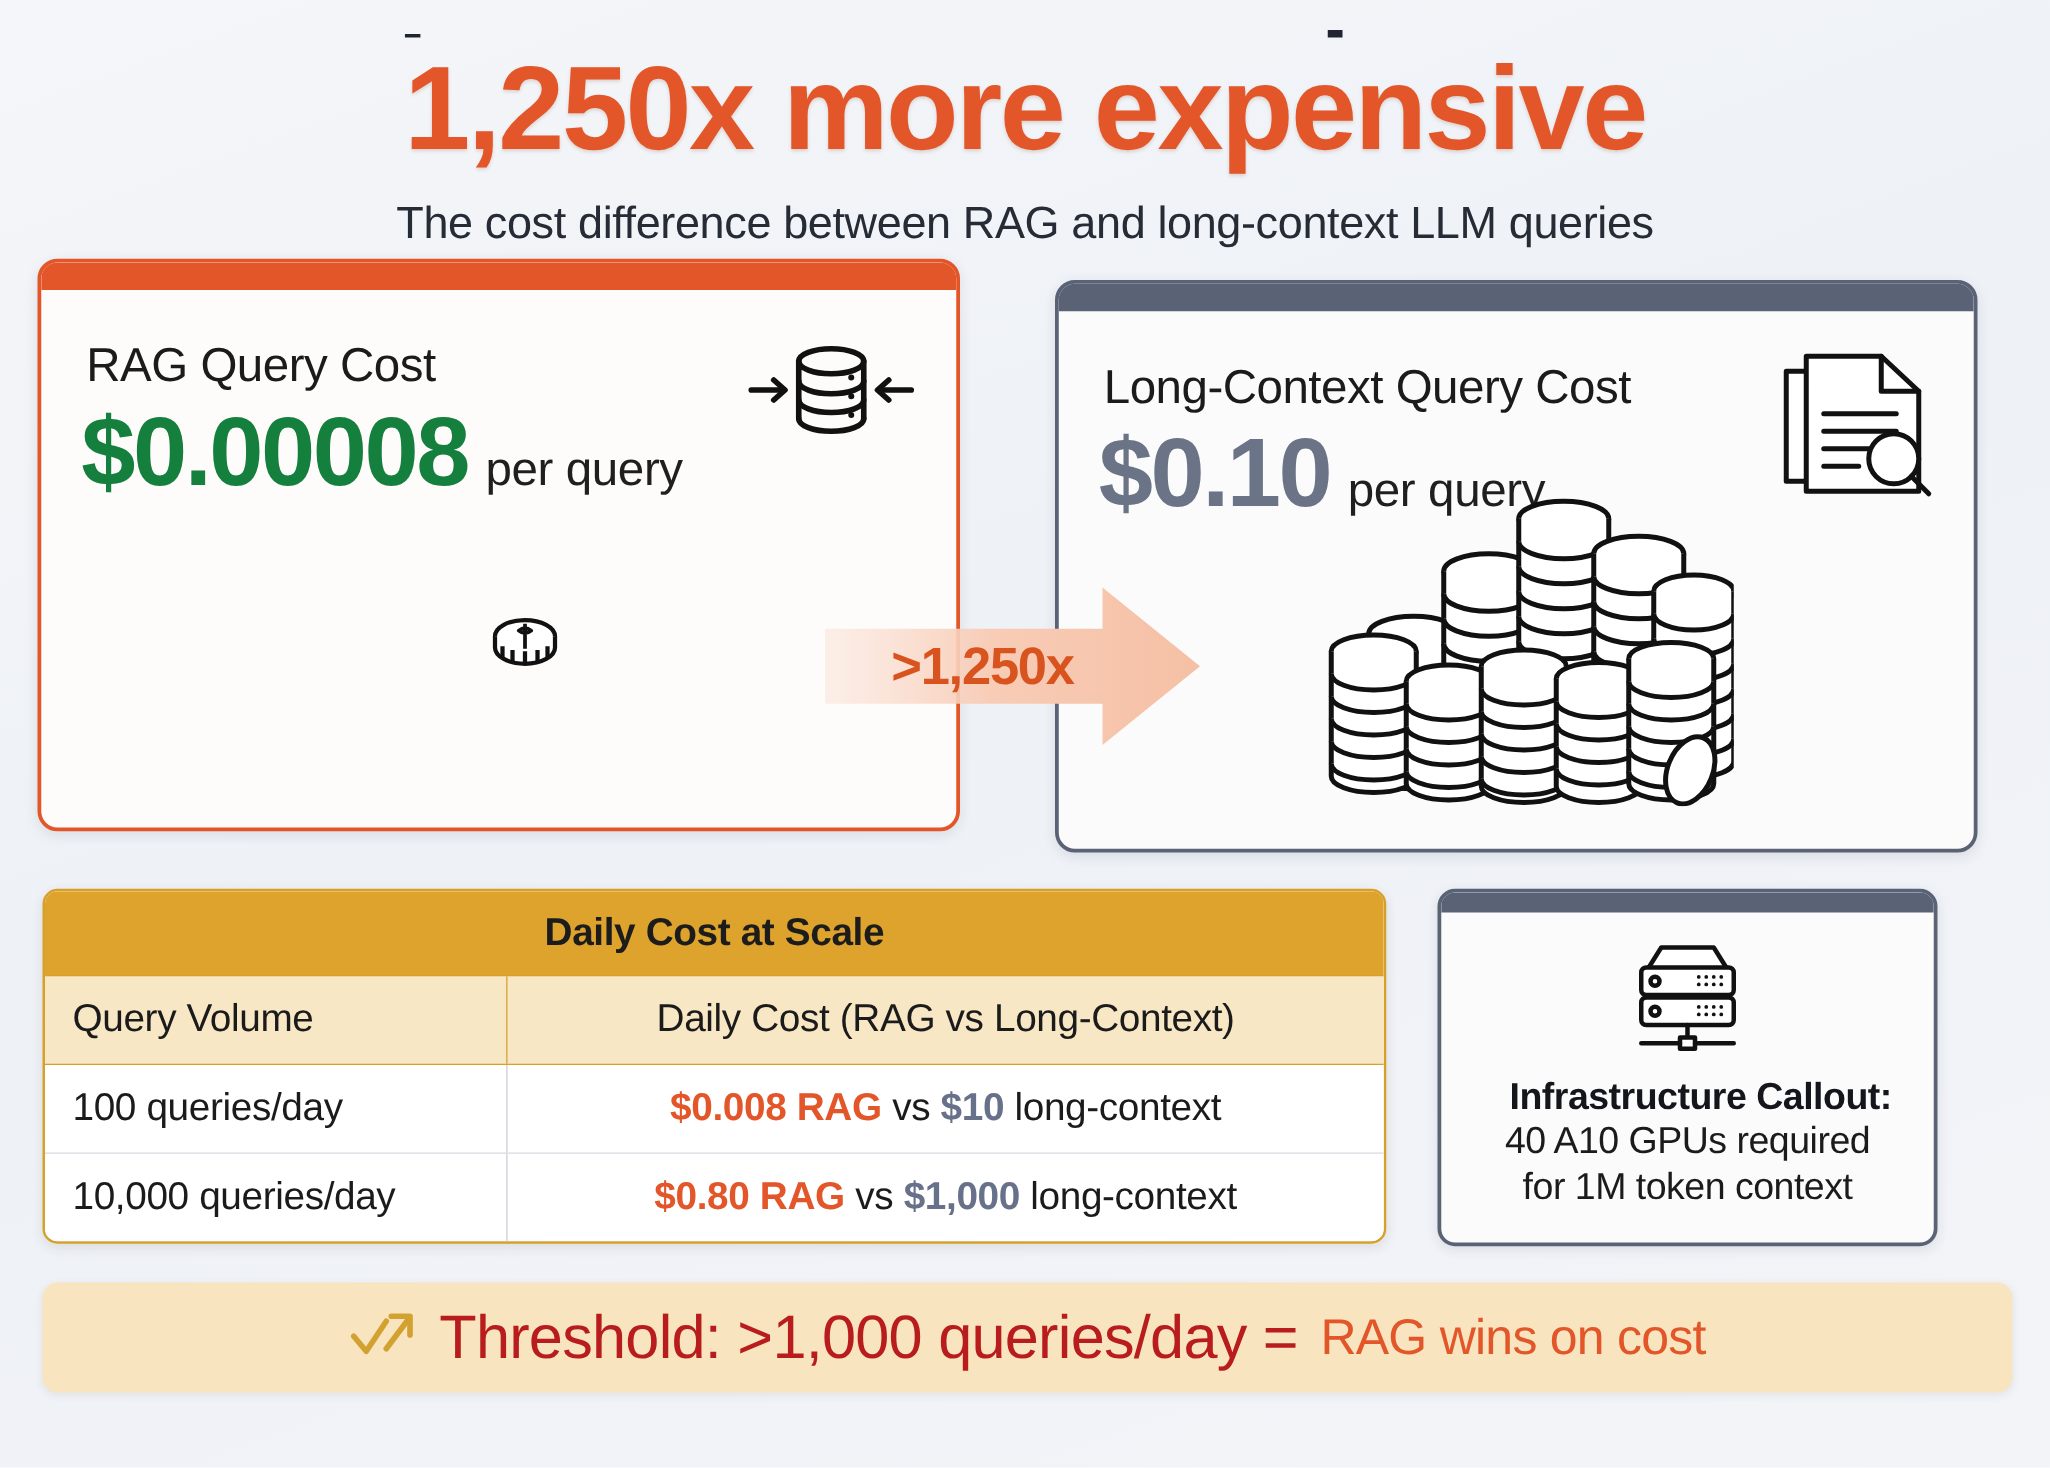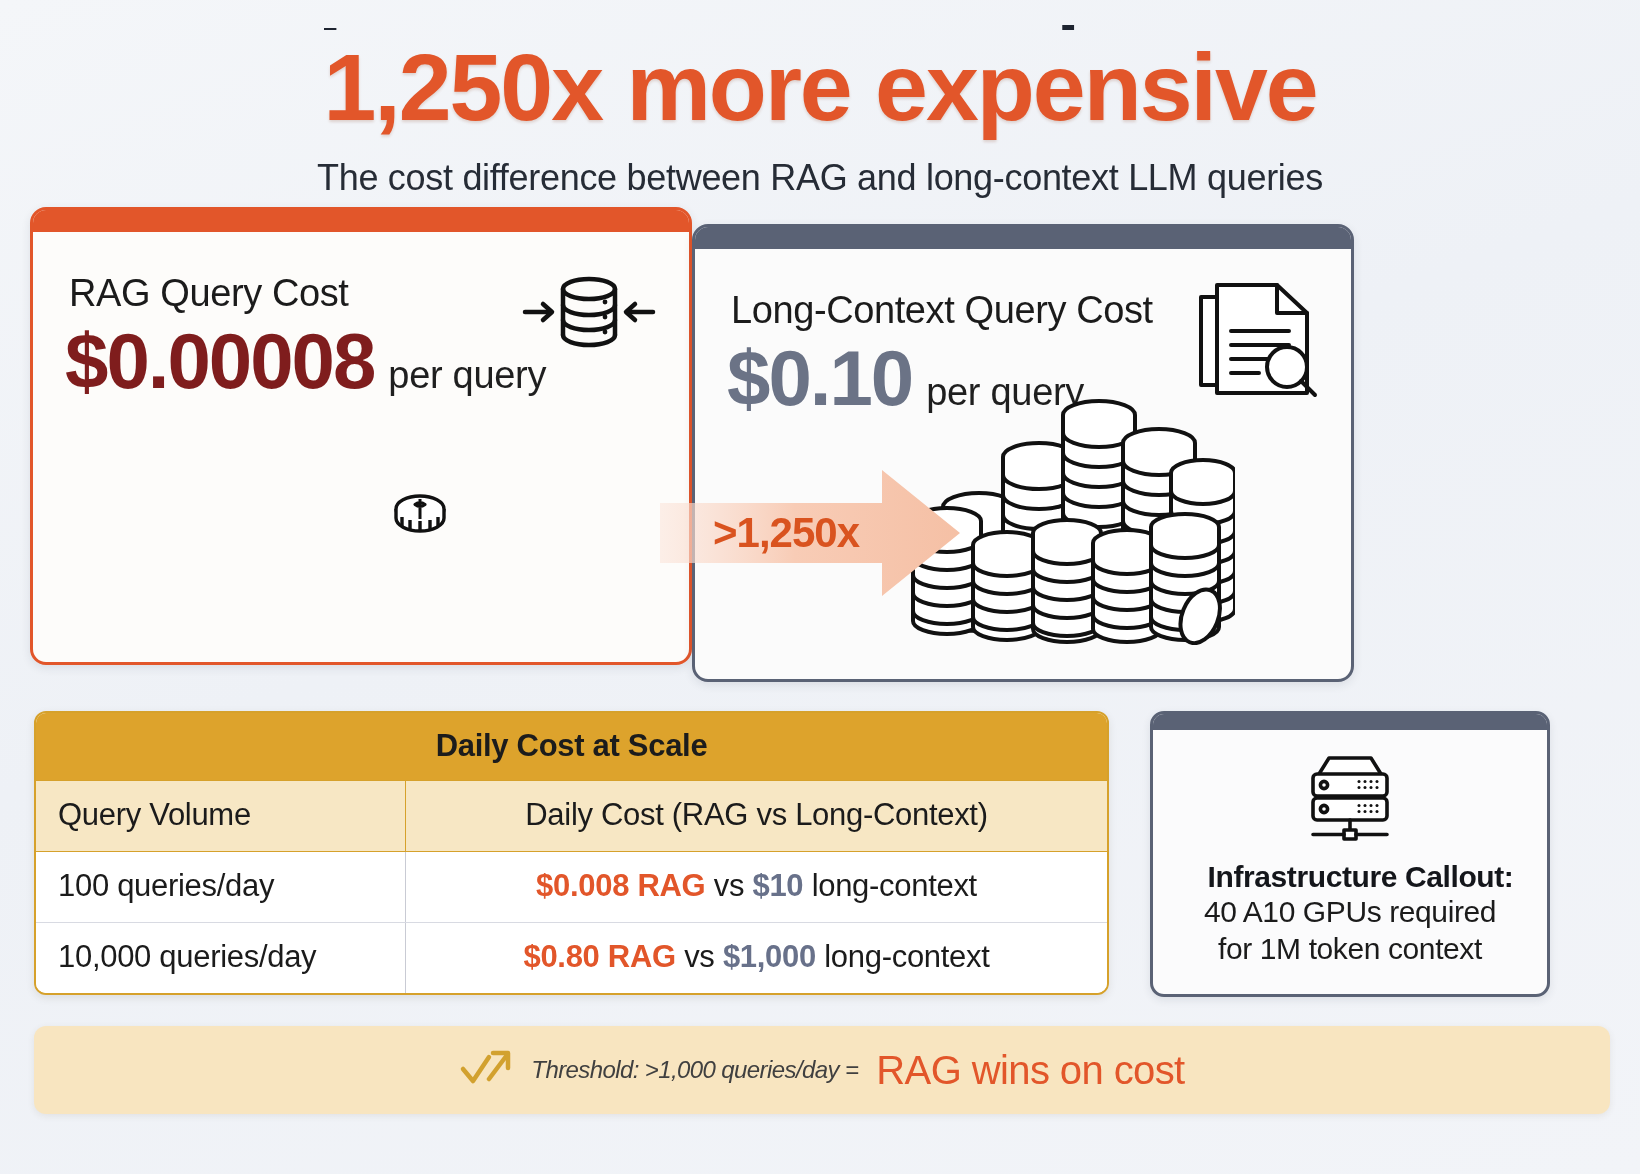--- a/index.html
+++ b/index.html
@@ -46,21 +46,21 @@
     color: #262c36;
     margin-top: 22px;
     letter-spacing: -0.3px;
   }
 
   
   .cards-row {
     position: absolute;
     top: 207px;
     left: 30px;
-    width: 1324px;
+    width: 1552px;
     height: 460px;
     display: flex;
     justify-content: space-between;
   }
 
   .card {
     width: 738px;
     height: 458px;
     border-radius: 16px;
     background: #fdfcfa;
@@ -98,21 +98,21 @@
     left: 32px;
     display: flex;
     align-items: baseline;
   }
   .card-amount {
     font-size: 78px;
     font-weight: 700;
     letter-spacing: -2px;
     line-height: 1;
   }
-  .card.rag .card-amount { color: #7f1d1d; }
+  .card.rag .card-amount { color: #15803d; }
   .card.lc  .card-amount { color: #6b7386; }
   .card-unit {
     font-size: 38px;
     color: #1f1f1f;
     margin-left: 14px;
     letter-spacing: -0.3px;
   }
 
   .card-corner-icon {
     position: absolute;
@@ -255,24 +255,23 @@
     height: 88px;
     background: #f8e5c0;
     border-radius: 12px;
     display: flex;
     align-items: center;
     justify-content: center;
     gap: 18px;
     box-shadow: 0 2px 7px rgba(90,70,30,0.09);
   }
   .threshold-text {
-    font-size: 24px;
-    color: #404040;
+    font-size: 49px;
+    color: #b91c1c;
     letter-spacing: -0.6px;
-    font-style: italic;
   }
   .threshold-accent {
     color: #e2562a;
     font-size: 40px;
     letter-spacing: -0.6px;
   }
 </style>
 </head>
 <body>
 

